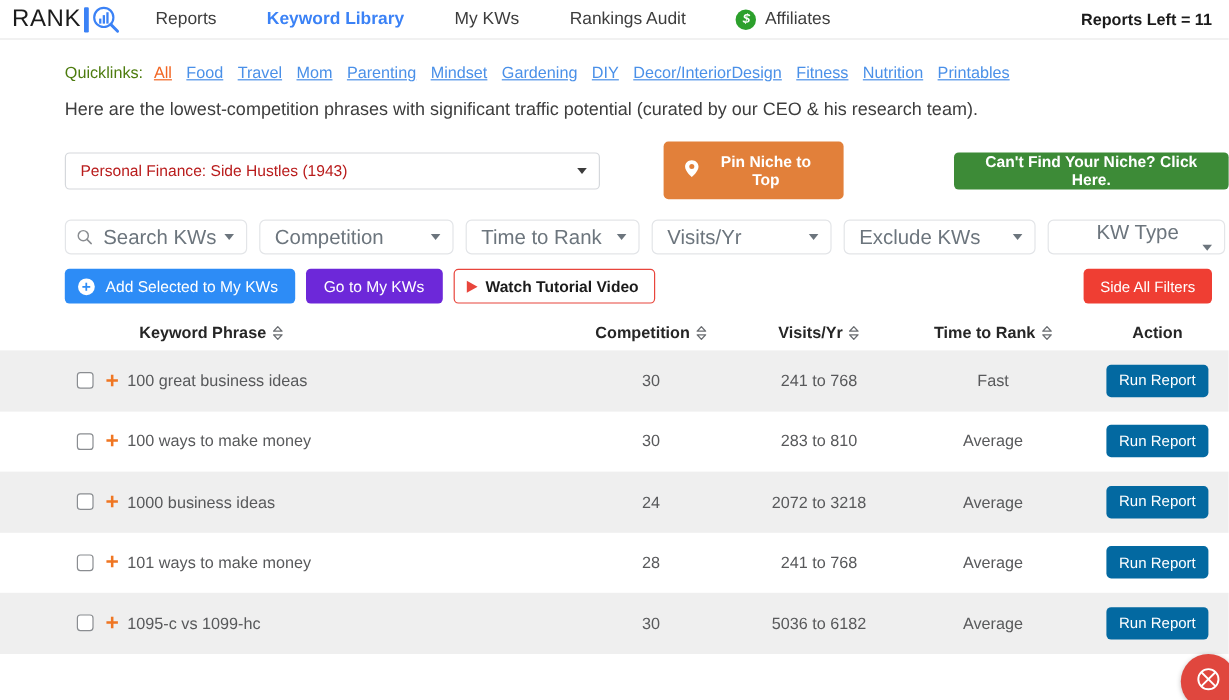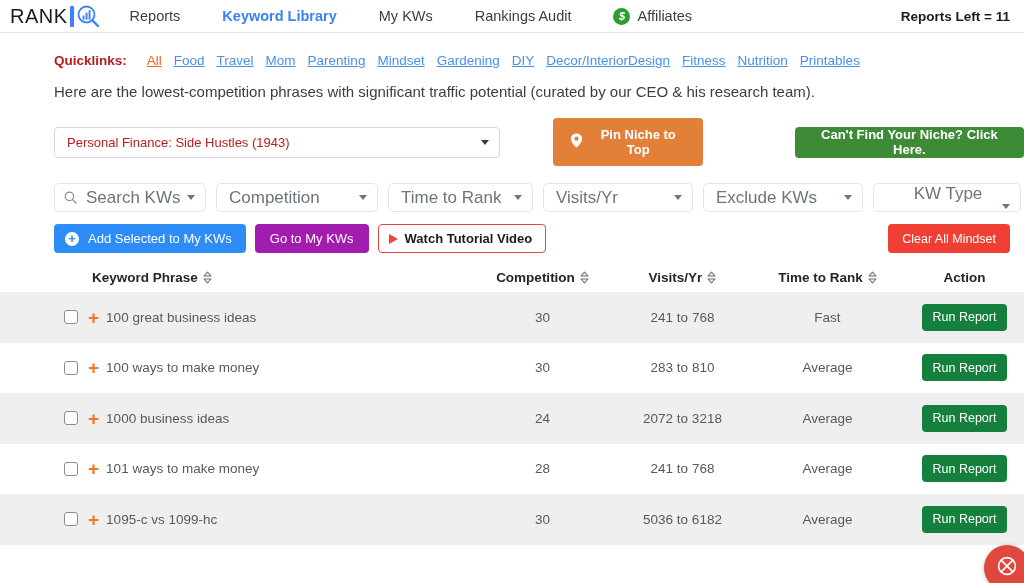--- a/index.html
+++ b/index.html
@@ -77,21 +77,21 @@
   }
 
   
   .quicklinks {
     display: flex;
     align-items: baseline;
     padding: 20px 0 0 54px;
     font-size: 13.5px;
     flex-wrap: nowrap;
   }
-  .quicklinks-label { font-weight: bold; color: #b91c1c; margin-right: 20px; }
+  .quicklinks-label { font-weight: normal; color: #4d7c0f; margin-right: 9px; }
   .ql {
     margin-right: 12px;
     color: #4a90e8;
     text-decoration: underline;
     cursor: pointer;
     white-space: nowrap;
   }
   .ql.active { color: #f26522; }
 
   .lede {
@@ -201,21 +201,21 @@
     width: 14px; height: 14px;
     border-radius: 50%;
     background: #fff;
     color: #2d8cf6;
     font-size: 13px;
     font-weight: bold;
     display: flex; align-items: center; justify-content: center;
     line-height: 1;
   }
   .btn-goto {
-    background: #a21caf;
+    background: #6d28d9;
     color: #fff;
     height: 29px;
     padding: 0 15px;
     font-size: 13px;
   }
   .btn-watch {
     background: #fff;
     color: #1b1b1b;
     border: 1.5px solid #e8453c;
     height: 29px;
@@ -243,21 +243,21 @@
   .table { width: 100%; margin-top: 17px; }
   .thead {
     display: flex;
     align-items: center;
     font-size: 13.5px;
     font-weight: bold;
     color: #262626;
     padding-bottom: 7px;
   }
   .th { display: flex; align-items: center; gap: 5px; }
-  .th-kw     { width: 470px; padding-left: 92px; }
+  .th-kw     { width: 470px; padding-left: 116px; }
   .th-comp   { width: 145px; justify-content: center; }
   .th-visits { width: 135px; justify-content: center; }
   .th-time   { width: 155px; justify-content: center; }
   .th-action { width: 119px; justify-content: center; }
 
   .sort-icon { display: inline-flex; line-height: 0; }
 
   .row {
     display: flex;
     align-items: center;
@@ -288,21 +288,21 @@
     line-height: 1;
     margin: 0 7px 0 10px;
     cursor: pointer;
   }
   .kw-text { color: #58595b; }
   .cell-comp   { width: 145px; text-align: center; }
   .cell-visits { width: 135px; text-align: center; }
   .cell-time   { width: 155px; text-align: center; }
   .cell-action { width: 119px; display: flex; justify-content: center; }
   .btn-run {
-    background: #15803d;
+    background: #0369a1;
     color: #fff;
     border: none;
     border-radius: 4px;
     height: 27px;
     width: 85px;
     font-size: 12.5px;
     cursor: pointer;
     font-family: "Liberation Sans", sans-serif;
   }
 
@@ -426,21 +426,21 @@
 <div class="action-row">
   <button class="btn btn-add">
     <span class="plus-circle">+</span>
     <span>Add Selected to My KWs</span>
   </button>
   <button class="btn btn-goto">Go to My KWs</button>
   <button class="btn btn-watch">
     <span class="play-tri"></span>
     <span>Watch Tutorial Video</span>
   </button>
-  <button class="btn btn-clear">Clear All Mindset</button>
+  <button class="btn btn-clear">Side All Filters</button>
 </div>
 
 <div class="table">
   <div class="thead">
     <div class="th th-kw">
       <span>Keyword Phrase</span>
       <span class="sort-icon">
         <svg width="9" height="13" viewBox="0 0 9 13">
           <path d="M4.5 1.2 L8 5 L1 5 Z" fill="none" stroke="#6b6e72" stroke-width="1.1" stroke-linejoin="round"></path>
           <path d="M4.5 11.8 L8 8 L1 8 Z" fill="none" stroke="#6b6e72" stroke-width="1.1" stroke-linejoin="round"></path>

